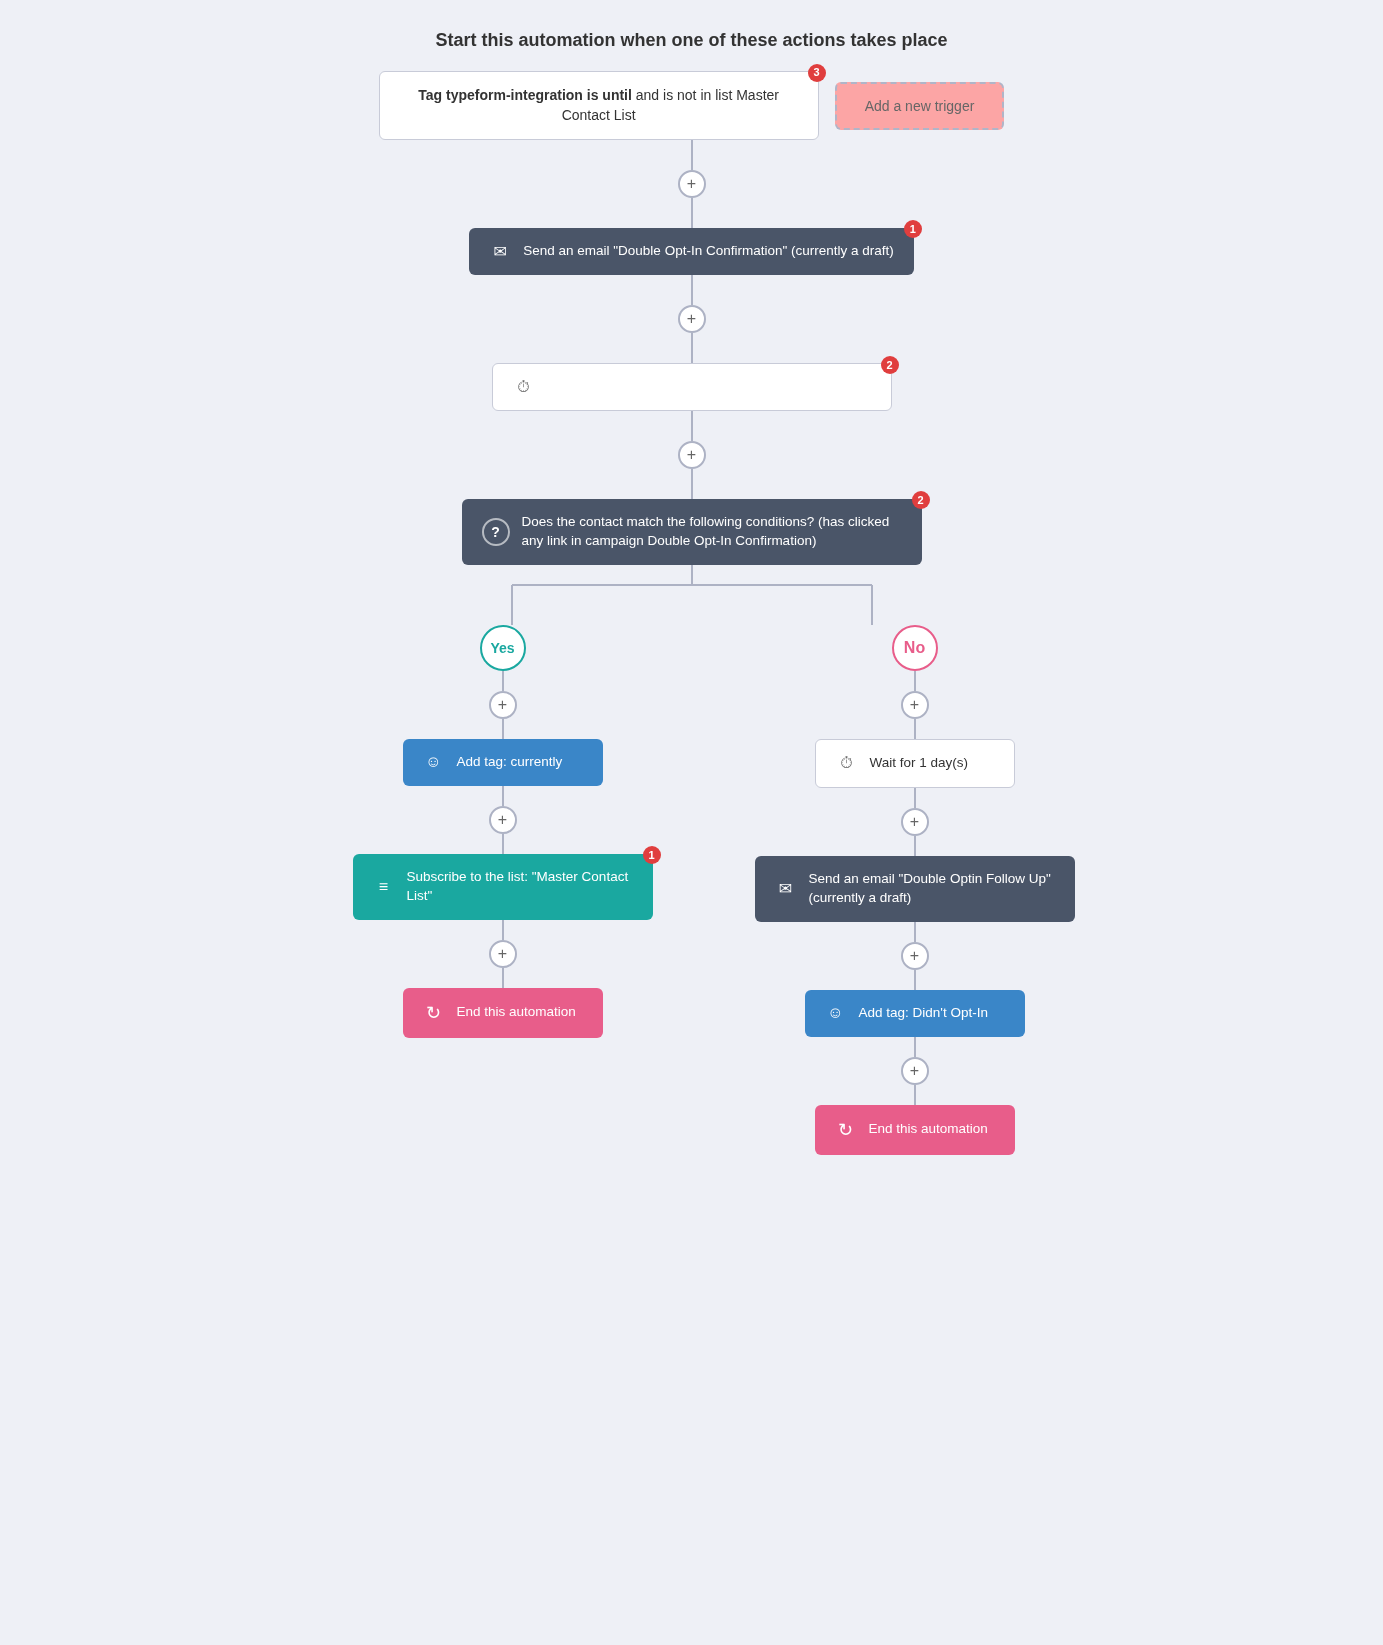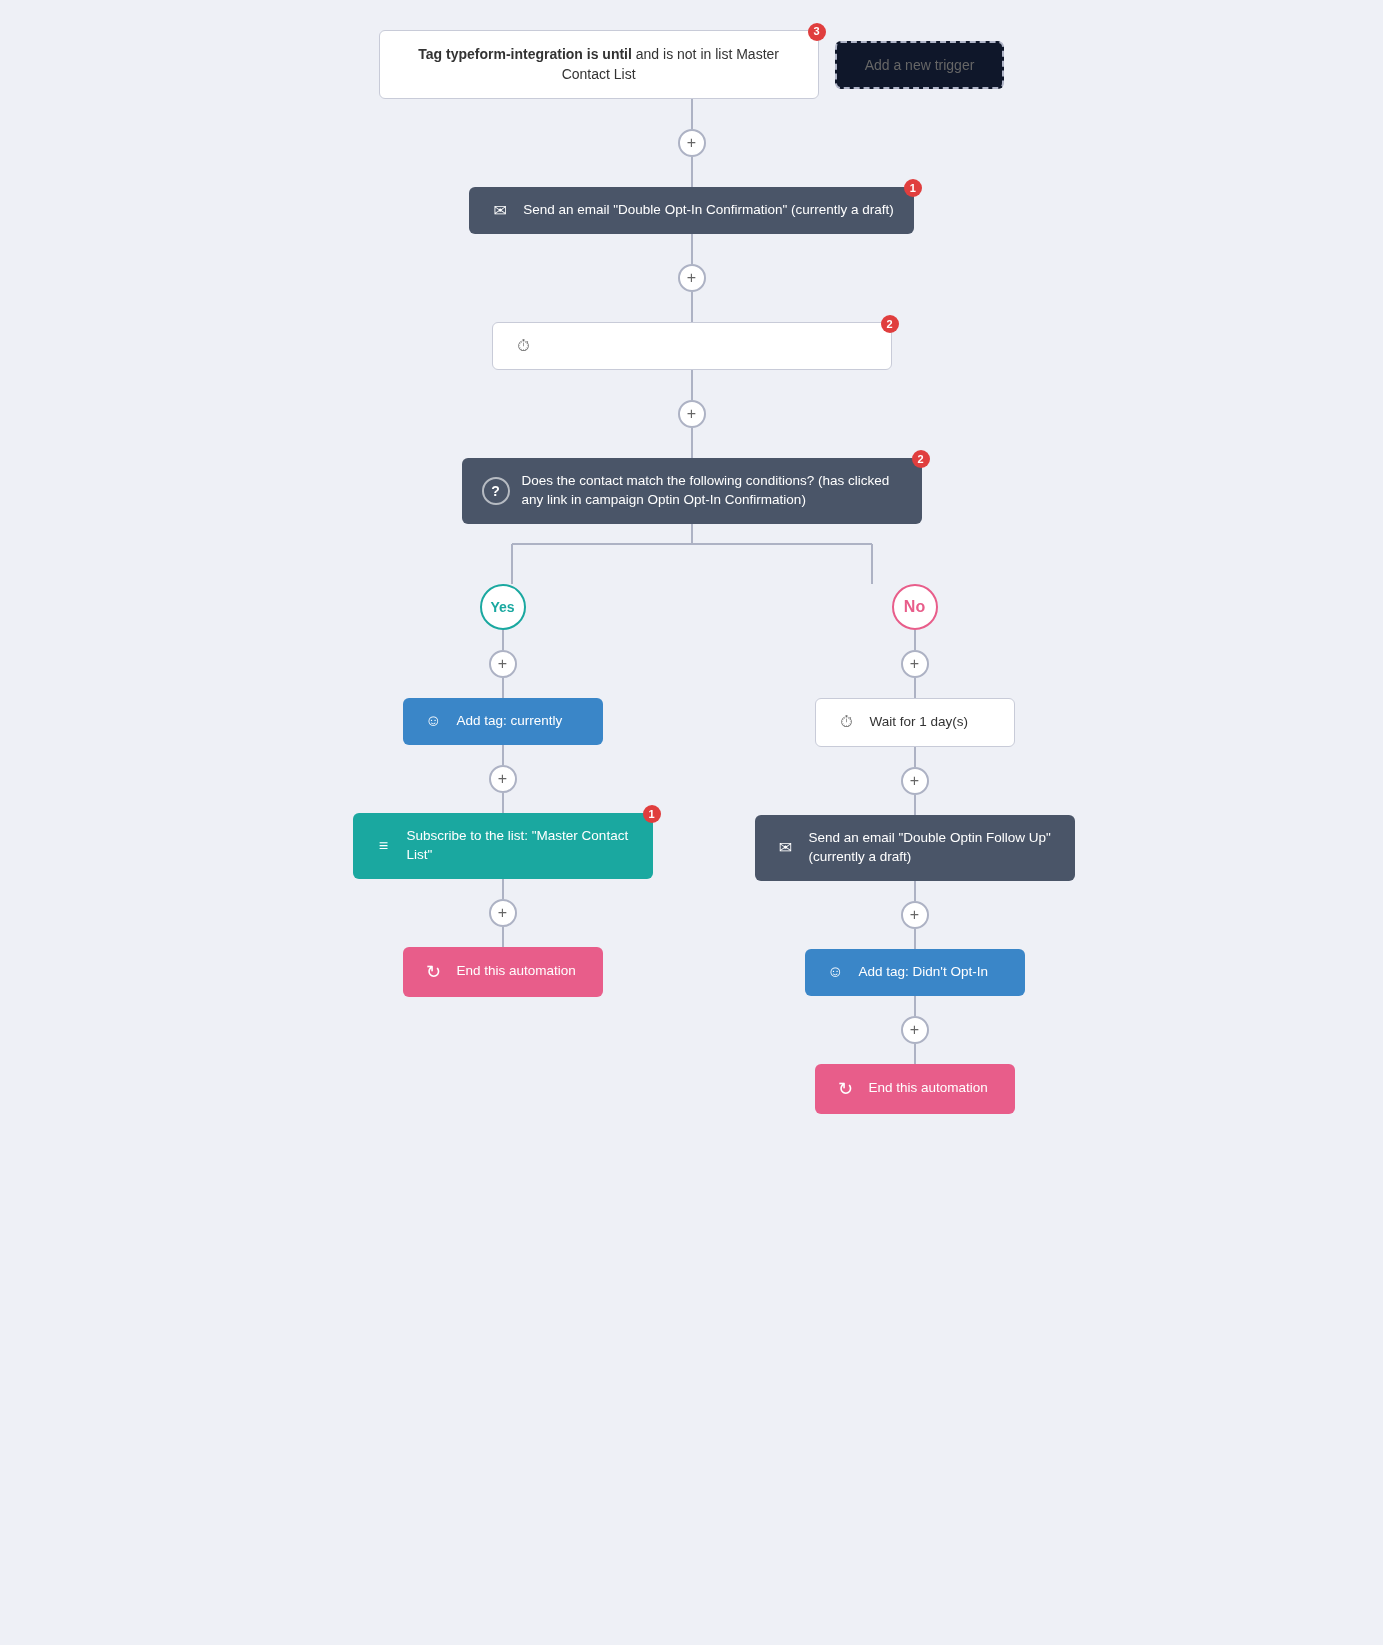--- a/index.html
+++ b/index.html
@@ -49,21 +49,21 @@
       color: #333;
       line-height: 1.4;
       position: relative;
     }
 
     .trigger-box strong {
       font-weight: 700;
     }
 
     .add-trigger-box {
-      background: #0f172a;
+      background: #fca5a5;
       border: 2px dashed #b0b5c8;
       border-radius: 6px;
       padding: 14px 28px;
       font-size: 14px;
       color: #666;
       cursor: pointer;
       white-space: nowrap;
     }
 
     
@@ -229,20 +229,21 @@
       font-weight: 700;
       color: #fff;
       flex-shrink: 0;
     }
   </style>
 </head>
 <body>
 
 <div class="canvas">
 
+  <div class="start-title">Start this automation when one of these actions takes place</div>
 
   <div class="trigger-row">
     <div class="trigger-box" style="position:relative;">
       <span>
         <strong>Tag typeform-integration is until</strong><span> and is not in list Master Contact List</span>
       </span>
       <span class="badge">3</span>
     </div>
     <div class="add-trigger-box">Add a new trigger</div>
   </div>
@@ -266,21 +267,21 @@
       <span class="step-icon" style="color:#666;">⏱</span>
       <span class="badge">2</span>
     </div>
 
     <div class="connector connector-short"></div>
     <div class="plus-btn">+</div>
     <div class="connector connector-short"></div>
 
     <div class="step-box step-dark" style="position:relative; min-width:460px;">
       <div class="question-icon-circle">?</div>
-      <span class="step-text">Does the contact match the following conditions? (has clicked any link in campaign Optin Opt-In Confirmation)</span>
+      <span class="step-text">Does the contact match the following conditions? (has clicked any link in campaign Double Opt-In Confirmation)</span>
       <span class="badge">2</span>
     </div>
   </div>
 
   <div style="position:relative; width:600px; height:60px; margin:0 auto;">
     <svg width="600" height="60" class="branch-svg">
 
       <line x1="300" y1="0" x2="300" y2="20" stroke="#adb2c4" stroke-width="2"></line>
 
       <line x1="120" y1="20" x2="480" y2="20" stroke="#adb2c4" stroke-width="2"></line>

